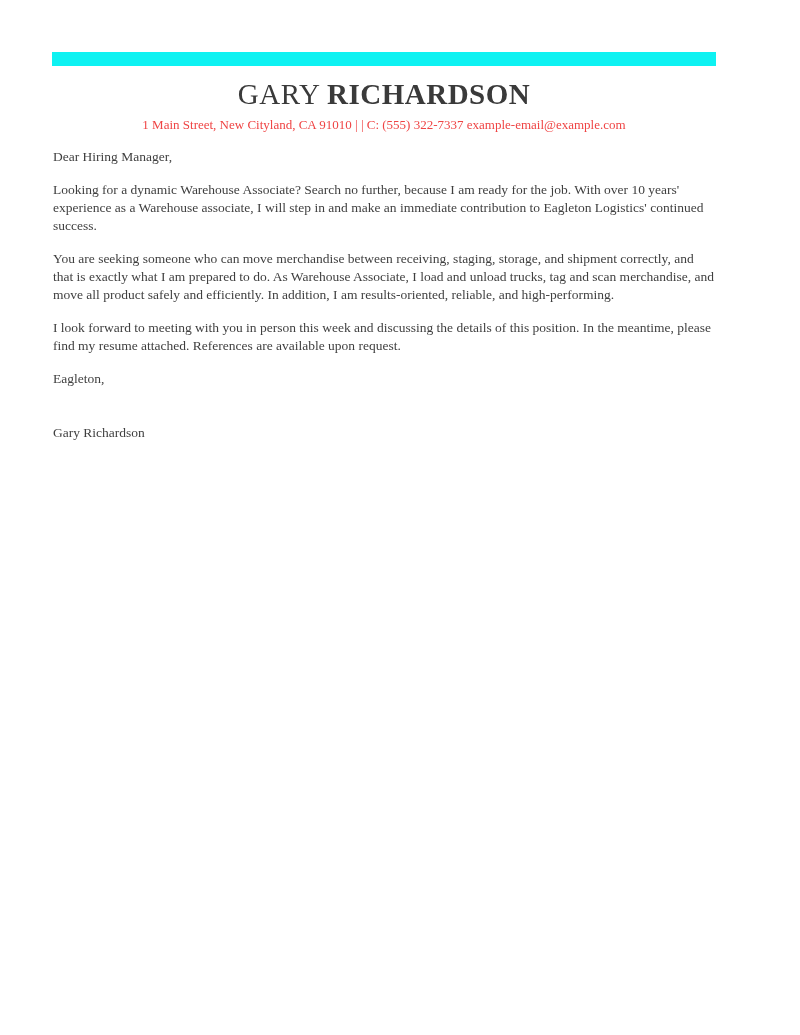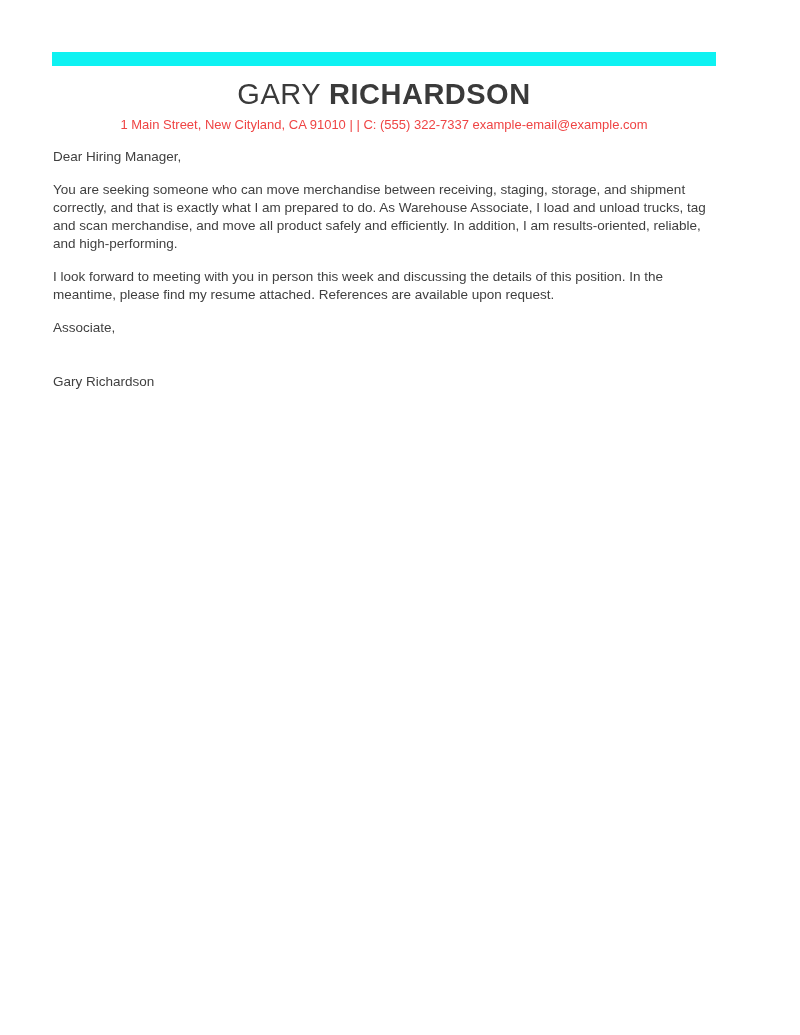--- a/index.html
+++ b/index.html
@@ -5,21 +5,21 @@
   html, body {
     margin: 0;
     padding: 0;
     background: #ffffff;
   }
   .page {
     position: relative;
     width: 768px;
     height: 1035px;
     background: #ffffff;
-    font-family: Liberation Sans, sans-serif;
+    font-family: Liberation Serif, serif;
     color: #3f3f3f;
     overflow: hidden;
   }
   .accent-bar {
     height: 14px;
     margin: 52px 52px 0 52px;
     background: #0ef2f2; 
   }
   .name {
     margin: 12px 52px 0 52px;
@@ -63,23 +63,24 @@
   <h1 class="name">
     <span class="first">GARY</span>
     <span class="last">RICHARDSON</span>
   </h1>
 
   <div class="contact">1 Main Street, New Cityland, CA 91010 | | C: (555) 322-7337 example-email@example.com</div>
 
   <div class="letter-body">
     <p class="salutation">Dear Hiring Manager,</p>
 
+    <p>Looking for a dynamic Warehouse Associate? Search no further, because I am ready for the job. With over 10 years' experience as a Warehouse associate, I will step in and make an immediate contribution to Eagleton Logistics' continued success.</p>
 
     <p>You are seeking someone who can move merchandise between receiving, staging, storage, and shipment correctly, and that is exactly what I am prepared to do. As Warehouse Associate, I load and unload trucks, tag and scan merchandise, and move all product safely and efficiently. In addition, I am results-oriented, reliable, and high-performing.</p>
 
     <p>I look forward to meeting with you in person this week and discussing the details of this position. In the meantime, please find my resume attached. References are available upon request.</p>
 
-    <p class="closing">Associate,</p>
+    <p class="closing">Eagleton,</p>
 
     <p class="signature">Gary Richardson</p>
   </div>
 
 </div>
 
 </body></html>

